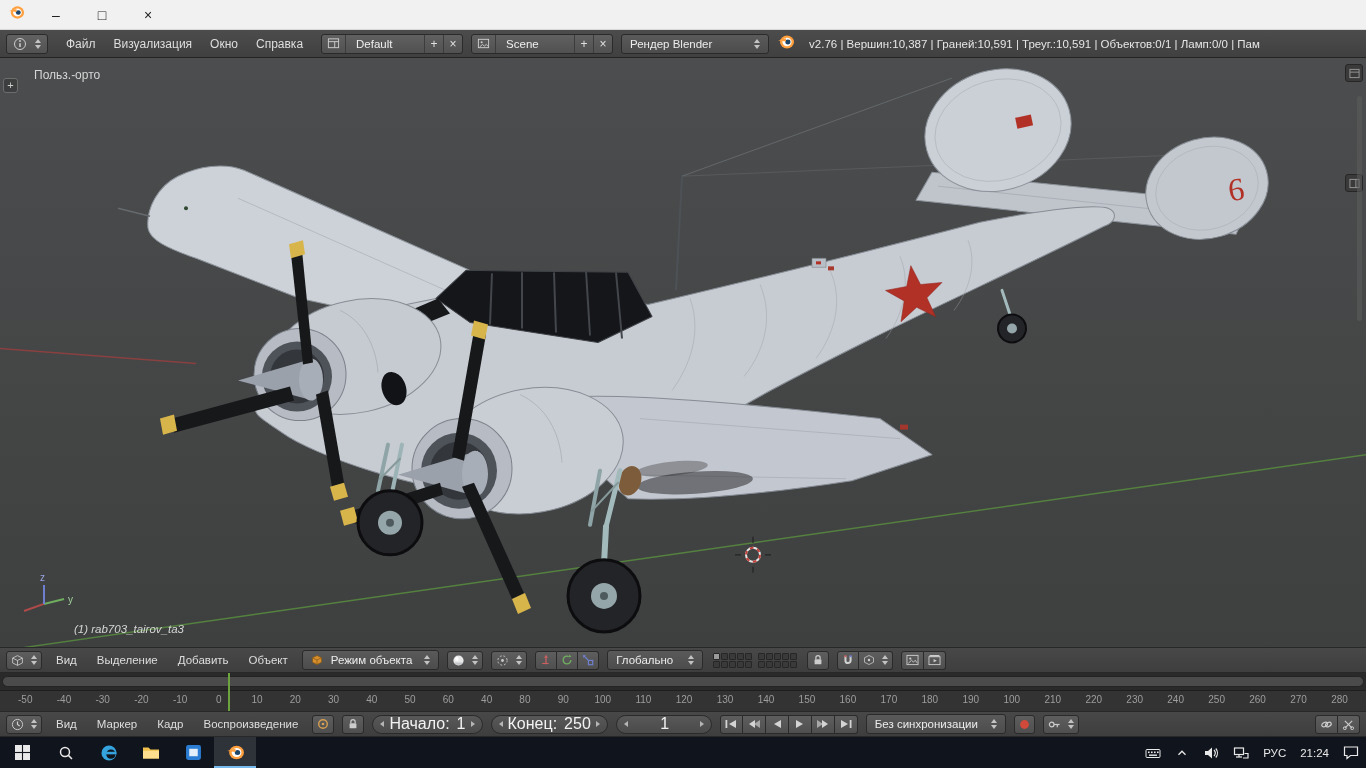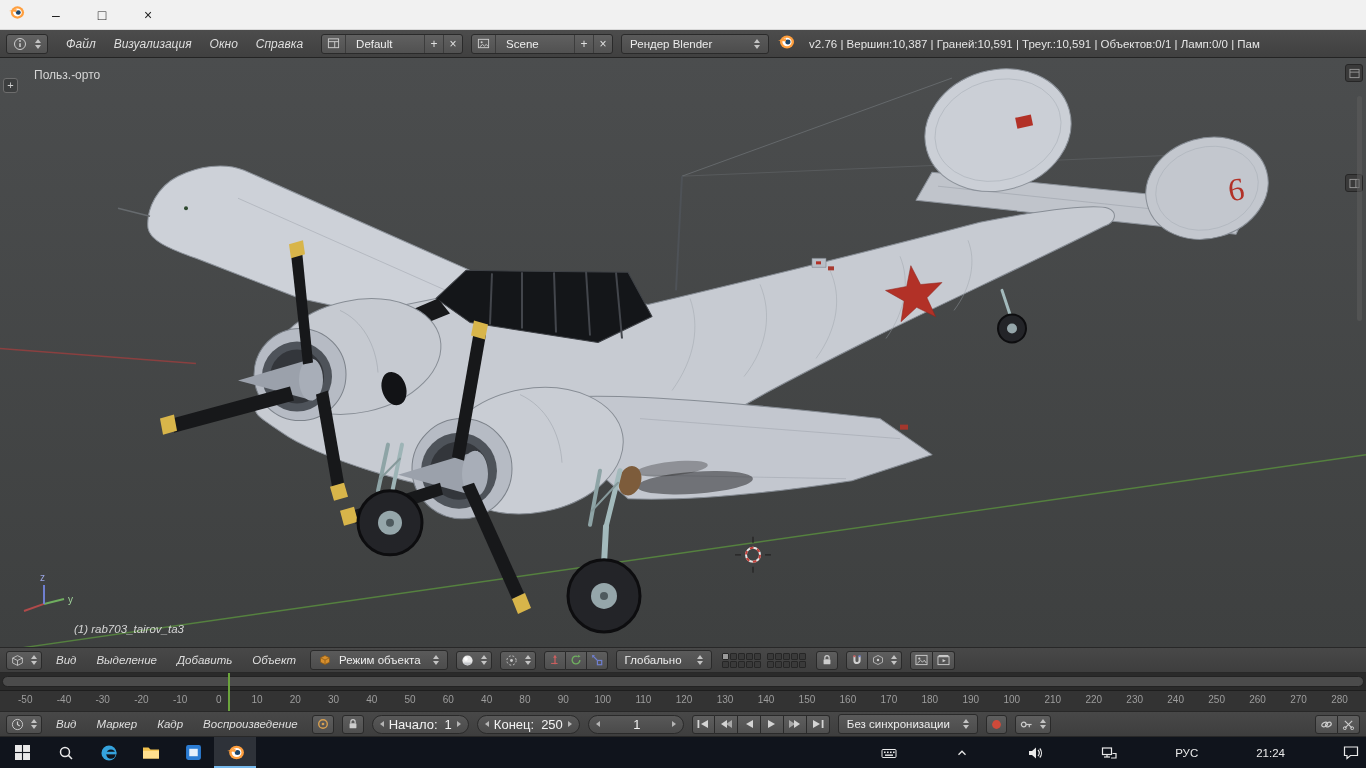--- a/index.html
+++ b/index.html
@@ -12,21 +12,21 @@
     padding-left:8px;gap:8px;border-bottom:1px solid #d8d8d8;}
   .titlebar .title{font-size:12px;color:#101010;flex:1;white-space:nowrap;overflow:hidden;}
   .wincontrols{display:flex;height:100%;}
   .winbtn{width:46px;height:100%;display:flex;align-items:center;justify-content:center;
     font-size:14px;color:#222;cursor:default;}
 
   
   .bheader{flex:0 0 28px;height:28px;background:linear-gradient(#4c4c4c,#404040);
     border-bottom:1px solid #242424;display:flex;align-items:center;padding:0 6px;gap:8px;
     color:#d9d9d9;font-size:12px;}
-  .menus{display:flex;gap:18px;padding:0 10px;font-style:italic;}
+  .menus{display:flex;gap:18px;padding:0 10px;}
   .menu-item{cursor:default;color:#dedede;white-space:nowrap;}
   .arrs{display:inline-flex;flex-direction:column;gap:2px;margin-left:4px;}
   .tri-u{width:0;height:0;border-left:3.5px solid transparent;border-right:3.5px solid transparent;border-bottom:4px solid #c3c3c3;}
   .tri-d{width:0;height:0;border-left:3.5px solid transparent;border-right:3.5px solid transparent;border-top:4px solid #c3c3c3;}
   .hbtn{display:inline-flex;align-items:center;gap:4px;height:20px;padding:0 6px;
     background:linear-gradient(#616161,#525252);border:1px solid #2a2a2a;border-radius:3px;}
   .idsel{display:flex;align-items:center;height:20px;border:1px solid #2a2a2a;border-radius:3px;
     background:linear-gradient(#606060,#515151);overflow:hidden;}
   .idsel .browse{width:24px;height:100%;display:flex;align-items:center;justify-content:center;border-right:1px solid #3c3c3c;}
   .idsel .name{padding:0 10px;min-width:78px;font-size:11.5px;color:#efefef;}
@@ -67,39 +67,39 @@
   
   .tl-wrap{flex:0 0 38px;height:38px;position:relative;}
   .tl-band{height:18px;background:#2a2a2a;border-bottom:1px solid #1e1e1e;display:flex;align-items:center;padding:0 2px;}
   .hscroll{flex:1;height:11px;background:#4b4b4b;border:1px solid #232323;border-radius:6px;}
   .tl-ruler{height:20px;background:#333333;display:flex;justify-content:space-between;padding:3px 18px 0;gap:16px;}
   .tick{font-size:10px;color:#9d9d9d;text-align:center;min-width:14px;}
   .frame-line{position:absolute;left:228px;top:0;height:38px;width:2px;background:#6ba43c;}
 
   
   .numfield{display:inline-flex;align-items:center;height:19px;padding:0 7px;border:1px solid #2a2a2a;
-    border-radius:10px;background:linear-gradient(#585858,#4a4a4a);gap:5px;font-size:13px;color:#f2f2f2;}
+    border-radius:10px;background:linear-gradient(#585858,#4a4a4a);gap:5px;font-size:16px;color:#f2f2f2;}
   .numfield .nval{margin-left:2px;}
   .sarr-l{width:0;height:0;border-top:3.5px solid transparent;border-bottom:3.5px solid transparent;border-right:4px solid #b5b5b5;}
   .sarr-r{width:0;height:0;border-top:3.5px solid transparent;border-bottom:3.5px solid transparent;border-left:4px solid #b5b5b5;}
   .numfield.framecur{min-width:96px;justify-content:space-between;}
   .tbtn{width:23px;height:19px;display:flex;align-items:center;justify-content:center;
     background:linear-gradient(#5e5e5e,#4f4f4f);border:1px solid #2a2a2a;border-left-width:0;}
   .transport{display:inline-flex;}
   .transport .tbtn:first-child{border-radius:3px 0 0 3px;border-left-width:1px;}
   .transport .tbtn:last-child{border-radius:0 3px 3px 0;}
   .spacer{flex:1;}
 
   
   .taskbar{flex:0 0 31px;height:31px;background:#10141c;display:flex;align-items:stretch;color:#e9e9e9;}
   .tb-btn{width:44px;display:flex;align-items:center;justify-content:center;}
   .tb-app{width:42px;display:flex;align-items:center;justify-content:center;}
   .tb-app.active{background:rgba(255,255,255,.13);box-shadow:inset 0 -2px 0 #76b9ed;}
   .tray{margin-left:auto;display:flex;align-items:center;}
-  .tray-item{height:100%;display:flex;align-items:center;padding:4px 7px;font-size:11.5px;white-space:nowrap;margin-left:44px;}
+  .tray-item{height:100%;display:flex;align-items:center;padding:4px 7px;font-size:11.5px;white-space:nowrap;}
 </style>
 </head>
 <body>
 
 <div class="app">
 
   <div class="titlebar">
     <span>
       <svg width="17" height="17" viewBox="0 0 18 18">
           <ellipse cx="10" cy="9" rx="7" ry="6.5" fill="#ff9f3e"></ellipse>

